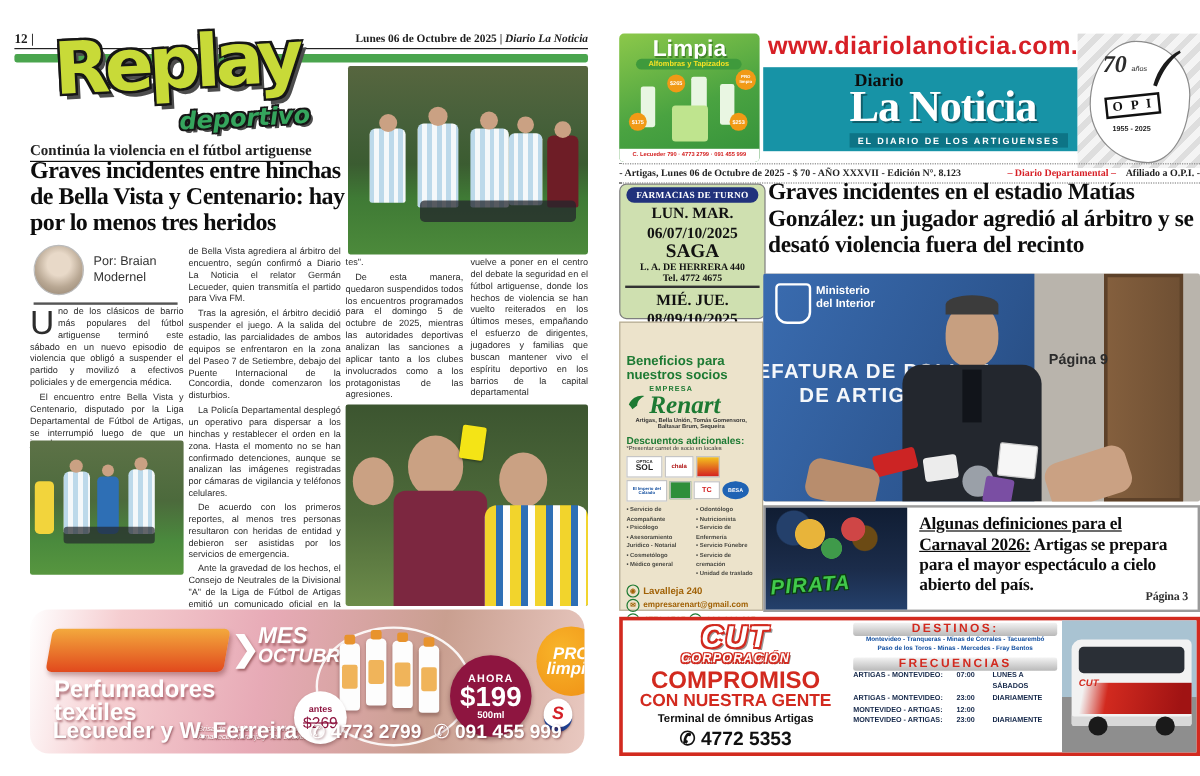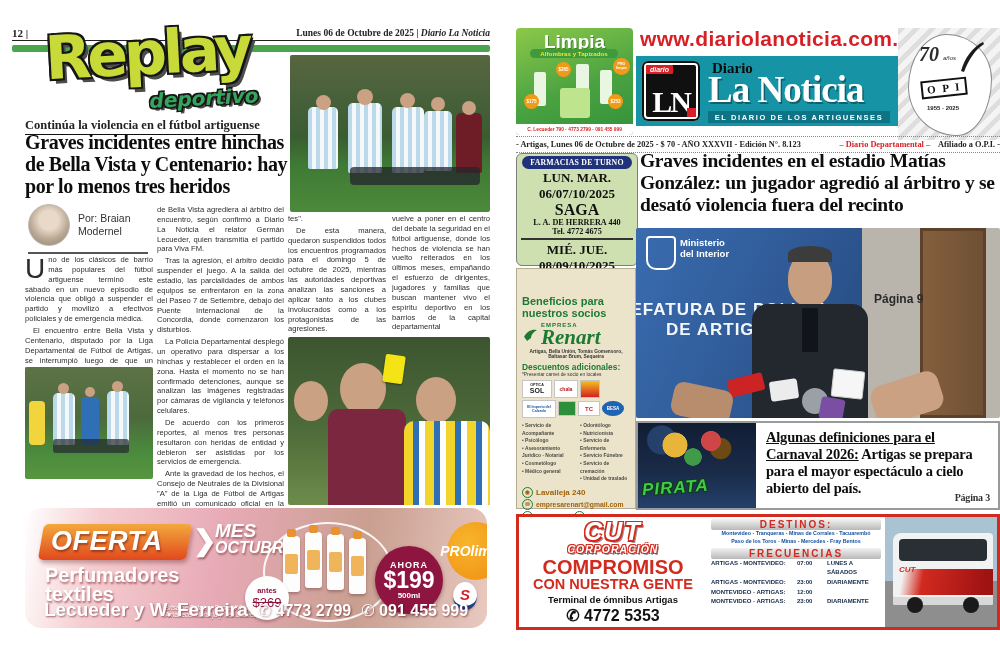--- a/index.html
+++ b/index.html
@@ -77,21 +77,21 @@
       display:flex;flex-direction:column;align-items:center;justify-content:center;color:#8e1540;
       box-shadow:0 2px 3px rgba(60,20,20,.3);}
   .antes .a1{font-size:7.5px;font-weight:bold;} .antes .a2{font-size:13px;font-weight:normal;text-decoration:line-through;}
   .ahora{position:absolute;left:350px;top:38px;width:68px;height:68px;border-radius:50%;background:#8e1540;
       display:flex;flex-direction:column;align-items:center;justify-content:center;color:#fff;
       box-shadow:0 2px 4px rgba(60,10,20,.4);}
   .ahora .h1{font-size:9px;font-weight:bold;letter-spacing:1px;}
   .ahora .h2{font-size:23px;font-weight:bold;line-height:0.95;}
   .ahora .h3{font-size:8px;font-weight:bold;}
   .prolimpio{position:absolute;left:422px;top:14px;width:58px;height:58px;border-radius:50%;
-      background:radial-gradient(circle at 35% 35%,#f8b52a,#ef8d13);display:flex;flex-direction:row;
+      background:radial-gradient(circle at 35% 35%,#f8b52a,#ef8d13);display:flex;flex-direction:column;
       align-items:center;justify-content:center;color:#fff;font-weight:bold;font-style:italic;line-height:0.9;}
   .prolimpio .p1{font-size:14px;} .prolimpio .p2{font-size:14px;}
   .s-logo{position:absolute;left:428px;top:74px;width:24px;height:24px;border-radius:50%;background:#fff;
       display:flex;align-items:center;justify-content:center;font-weight:bold;font-style:italic;font-size:15px;
       color:#d42027;border-bottom:4px solid #1d3f8f;box-shadow:0 1px 2px rgba(60,20,20,.4);}
   .lp-ad-contact{position:absolute;left:0;right:0;bottom:7px;display:flex;align-items:center;justify-content:center;
       gap:10px;color:#fff;font-weight:bold;text-shadow:1px 1px 2px rgba(90,20,30,.6);}
   .lp-ad-contact .addr{font-size:19px;} .lp-ad-contact .ph{font-size:16px;}
   .icon-g{font-weight:normal;}
   
@@ -305,21 +305,20 @@
     <div class="shape head" style="left:52px;top:26px;width:46px;height:52px;"></div>
     <div class="shape" style="left:40px;top:72px;width:78px;height:96px;background:#7c2740;border-radius:10px 10px 0 0;"></div>
     <div class="shape" style="left:96px;top:18px;width:20px;height:28px;background:#f4e416;border-radius:2px;transform:rotate(8deg);box-shadow:0 1px 2px rgba(0,0,0,.4);"></div>
     <div class="shape head" style="left:128px;top:40px;width:40px;height:46px;"></div>
     <div class="shape" style="left:116px;top:84px;width:86px;height:84px;background:repeating-linear-gradient(90deg,#f2d42c 0 9px,#2e6fb5 9px 15px,#fdfdfd 15px 21px);border-radius:10px 10px 0 0;"></div>
     <div class="shape head" style="left:6px;top:44px;width:34px;height:40px;"></div>
   </div>
 
   <div class="abs lp-ad">
     <div class="oferta-ribbon"></div>
-    <div class="oferta-text">OFERTA</div>
     <div class="oferta-chev">❯</div>
     <div class="mesoct">
       <div class="l1">MES</div>
       <div class="l2">OCTUBRE</div>
     </div>
     <div class="perfum">
       <div>Perfumadores</div>
       <div>textiles</div>
     </div>
     <div class="variants">Brisa de Pétalos, Secret Whisper, Amanecer Naranja y Tea Leaves.</div>
@@ -359,25 +358,20 @@
     <div class="jug"></div>
     <div class="pricedot" style="left:40px;top:34px;">$265</div>
     <div class="pricedot" style="left:8px;top:66px;">$175</div>
     <div class="pricedot" style="left:92px;top:66px;">$253</div>
     <div class="foot">C. Lecueder 790 · 4773 2799 · 091 455 999</div>
   </div>
 
   <div class="abs website">www.diariolanoticia.com.uy</div>
 
   <div class="abs masthead">
-    <div class="ln-logo">
-      <div class="ln-tag">diario</div>
-      <div class="ln-mono serif">LN</div>
-      <div class="ln-sq"></div>
-    </div>
     <div class="mh-diario serif">Diario</div>
     <div class="mh-title serif">La Noticia</div>
     <div class="mh-tagline">EL DIARIO DE LOS ARTIGUENSES</div>
   </div>
 
   <div class="abs opi">
     <div class="opi-blob">
       <div class="opi-70 serif">70</div>
       <div class="opi-anios">años</div>
       <svg class="quill" width="30" height="34" viewBox="0 0 30 34">

